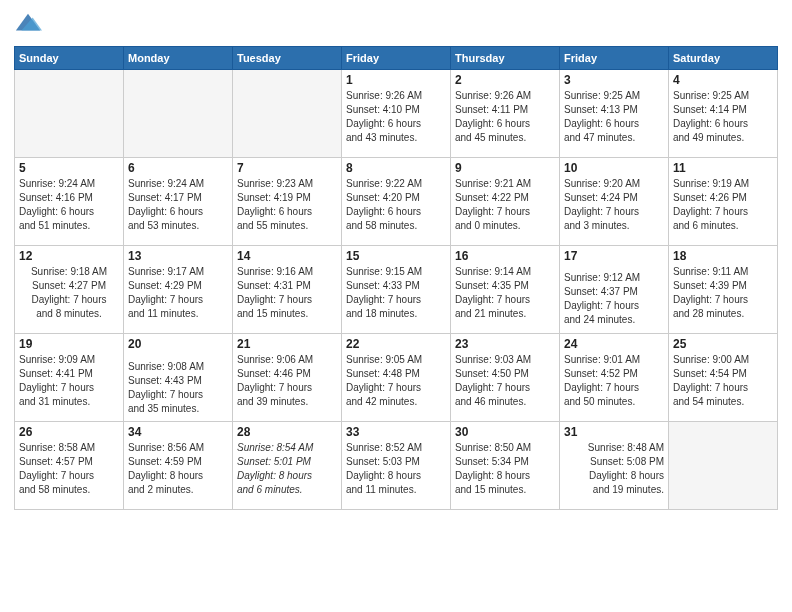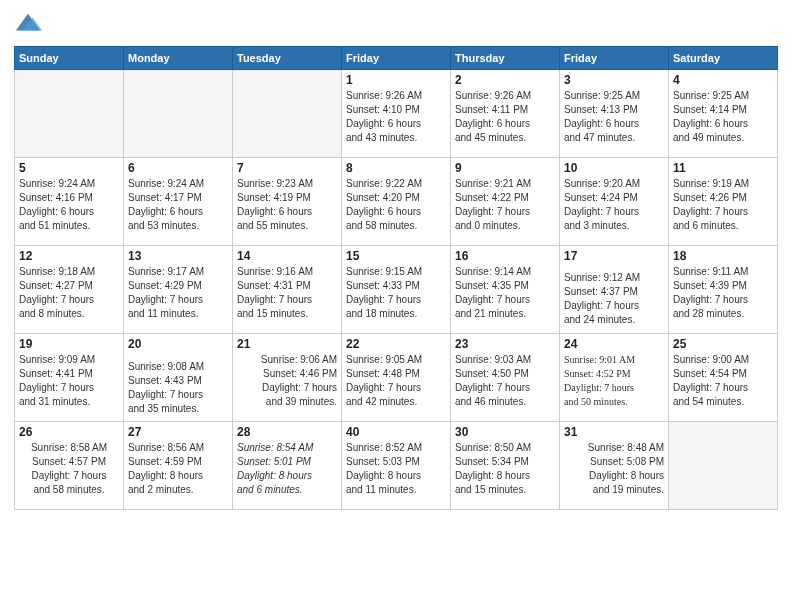--- a/index.html
+++ b/index.html
@@ -208,21 +208,21 @@
             <span class="day-number">11</span>
             <div class="day-info" style="white-space: pre-line;">Sunrise: 9:19 AM
 Sunset: 4:26 PM
 Daylight: 7 hours
 and 6 minutes.</div>
           </td>
         </tr>
         <tr>
           <td>
             <span class="day-number">12</span>
-            <div class="day-info" style="white-space: pre-line;">Sunrise: 9:18 AM
+            <div class="day-info" style="white-space: pre-line; text-align: center;">Sunrise: 9:18 AM
 Sunset: 4:27 PM
 Daylight: 7 hours
 and 8 minutes.</div>
           </td>
           <td>
             <span class="day-number">13</span>
             <div class="day-info" style="white-space: pre-line;">Sunrise: 9:17 AM
 Sunset: 4:29 PM
 Daylight: 7 hours
 and 11 minutes.</div>
@@ -273,78 +273,78 @@
           </td>
           <td>
             <span class="day-number">20</span>
             <div class="day-info" style="white-space: pre-line; margin-top: 9px;">Sunrise: 9:08 AM
 Sunset: 4:43 PM
 Daylight: 7 hours
 and 35 minutes.</div>
           </td>
           <td>
             <span class="day-number">21</span>
-            <div class="day-info" style="white-space: pre-line; text-align: right;">Sunrise: 9:06 AM
+            <div class="day-info" style="white-space: pre-line;">Sunrise: 9:06 AM
 Sunset: 4:46 PM
 Daylight: 7 hours
 and 39 minutes.</div>
           </td>
           <td>
             <span class="day-number">22</span>
             <div class="day-info" style="white-space: pre-line;">Sunrise: 9:05 AM
 Sunset: 4:48 PM
 Daylight: 7 hours
 and 42 minutes.</div>
           </td>
           <td>
             <span class="day-number">23</span>
             <div class="day-info" style="white-space: pre-line;">Sunrise: 9:03 AM
 Sunset: 4:50 PM
 Daylight: 7 hours
 and 46 minutes.</div>
           </td>
           <td>
             <span class="day-number">24</span>
-            <div class="day-info" style="white-space: pre-line; font-family: Liberation Serif, serif;">Sunrise: 9:01 AM
+            <div class="day-info" style="white-space: pre-line;">Sunrise: 9:01 AM
 Sunset: 4:52 PM
 Daylight: 7 hours
 and 50 minutes.</div>
           </td>
           <td>
             <span class="day-number">25</span>
             <div class="day-info" style="white-space: pre-line;">Sunrise: 9:00 AM
 Sunset: 4:54 PM
 Daylight: 7 hours
 and 54 minutes.</div>
           </td>
         </tr>
         <tr>
           <td>
             <span class="day-number">26</span>
-            <div class="day-info" style="white-space: pre-line; text-align: center;">Sunrise: 8:58 AM
+            <div class="day-info" style="white-space: pre-line;">Sunrise: 8:58 AM
 Sunset: 4:57 PM
 Daylight: 7 hours
 and 58 minutes.</div>
           </td>
           <td>
-            <span class="day-number">27</span>
+            <span class="day-number">34</span>
             <div class="day-info" style="white-space: pre-line;">Sunrise: 8:56 AM
 Sunset: 4:59 PM
 Daylight: 8 hours
 and 2 minutes.</div>
           </td>
           <td>
             <span class="day-number">28</span>
             <div class="day-info" style="white-space: pre-line; font-style: italic;">Sunrise: 8:54 AM
 Sunset: 5:01 PM
 Daylight: 8 hours
 and 6 minutes.</div>
           </td>
           <td>
-            <span class="day-number">40</span>
+            <span class="day-number">33</span>
             <div class="day-info" style="white-space: pre-line;">Sunrise: 8:52 AM
 Sunset: 5:03 PM
 Daylight: 8 hours
 and 11 minutes.</div>
           </td>
           <td>
             <span class="day-number">30</span>
             <div class="day-info" style="white-space: pre-line;">Sunrise: 8:50 AM
 Sunset: 5:34 PM
 Daylight: 8 hours

